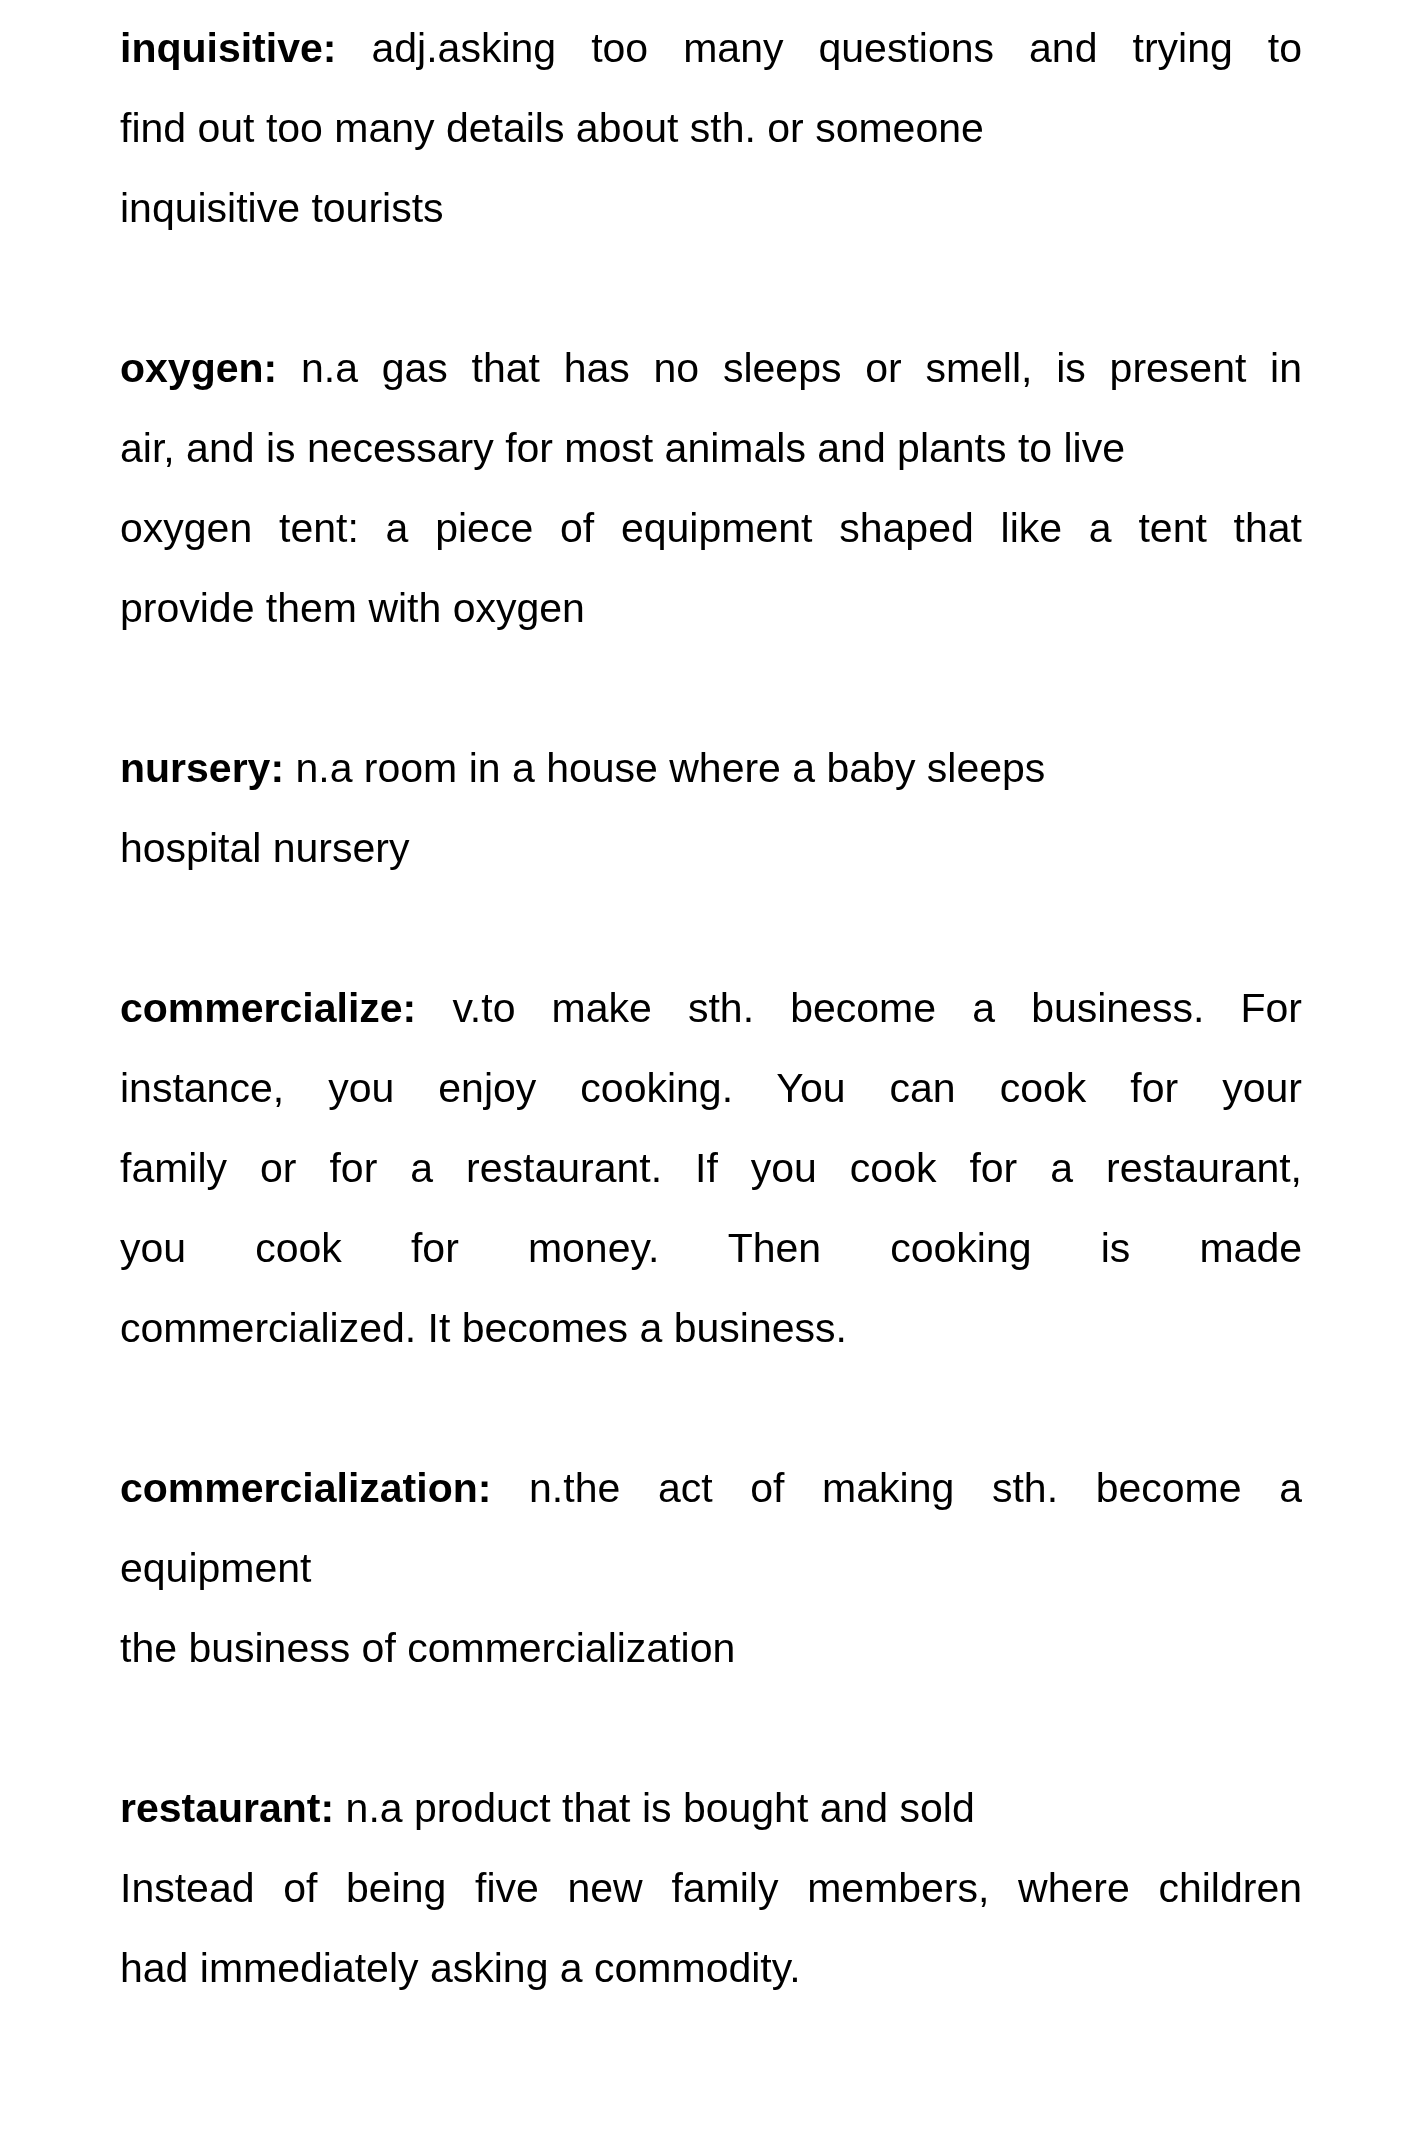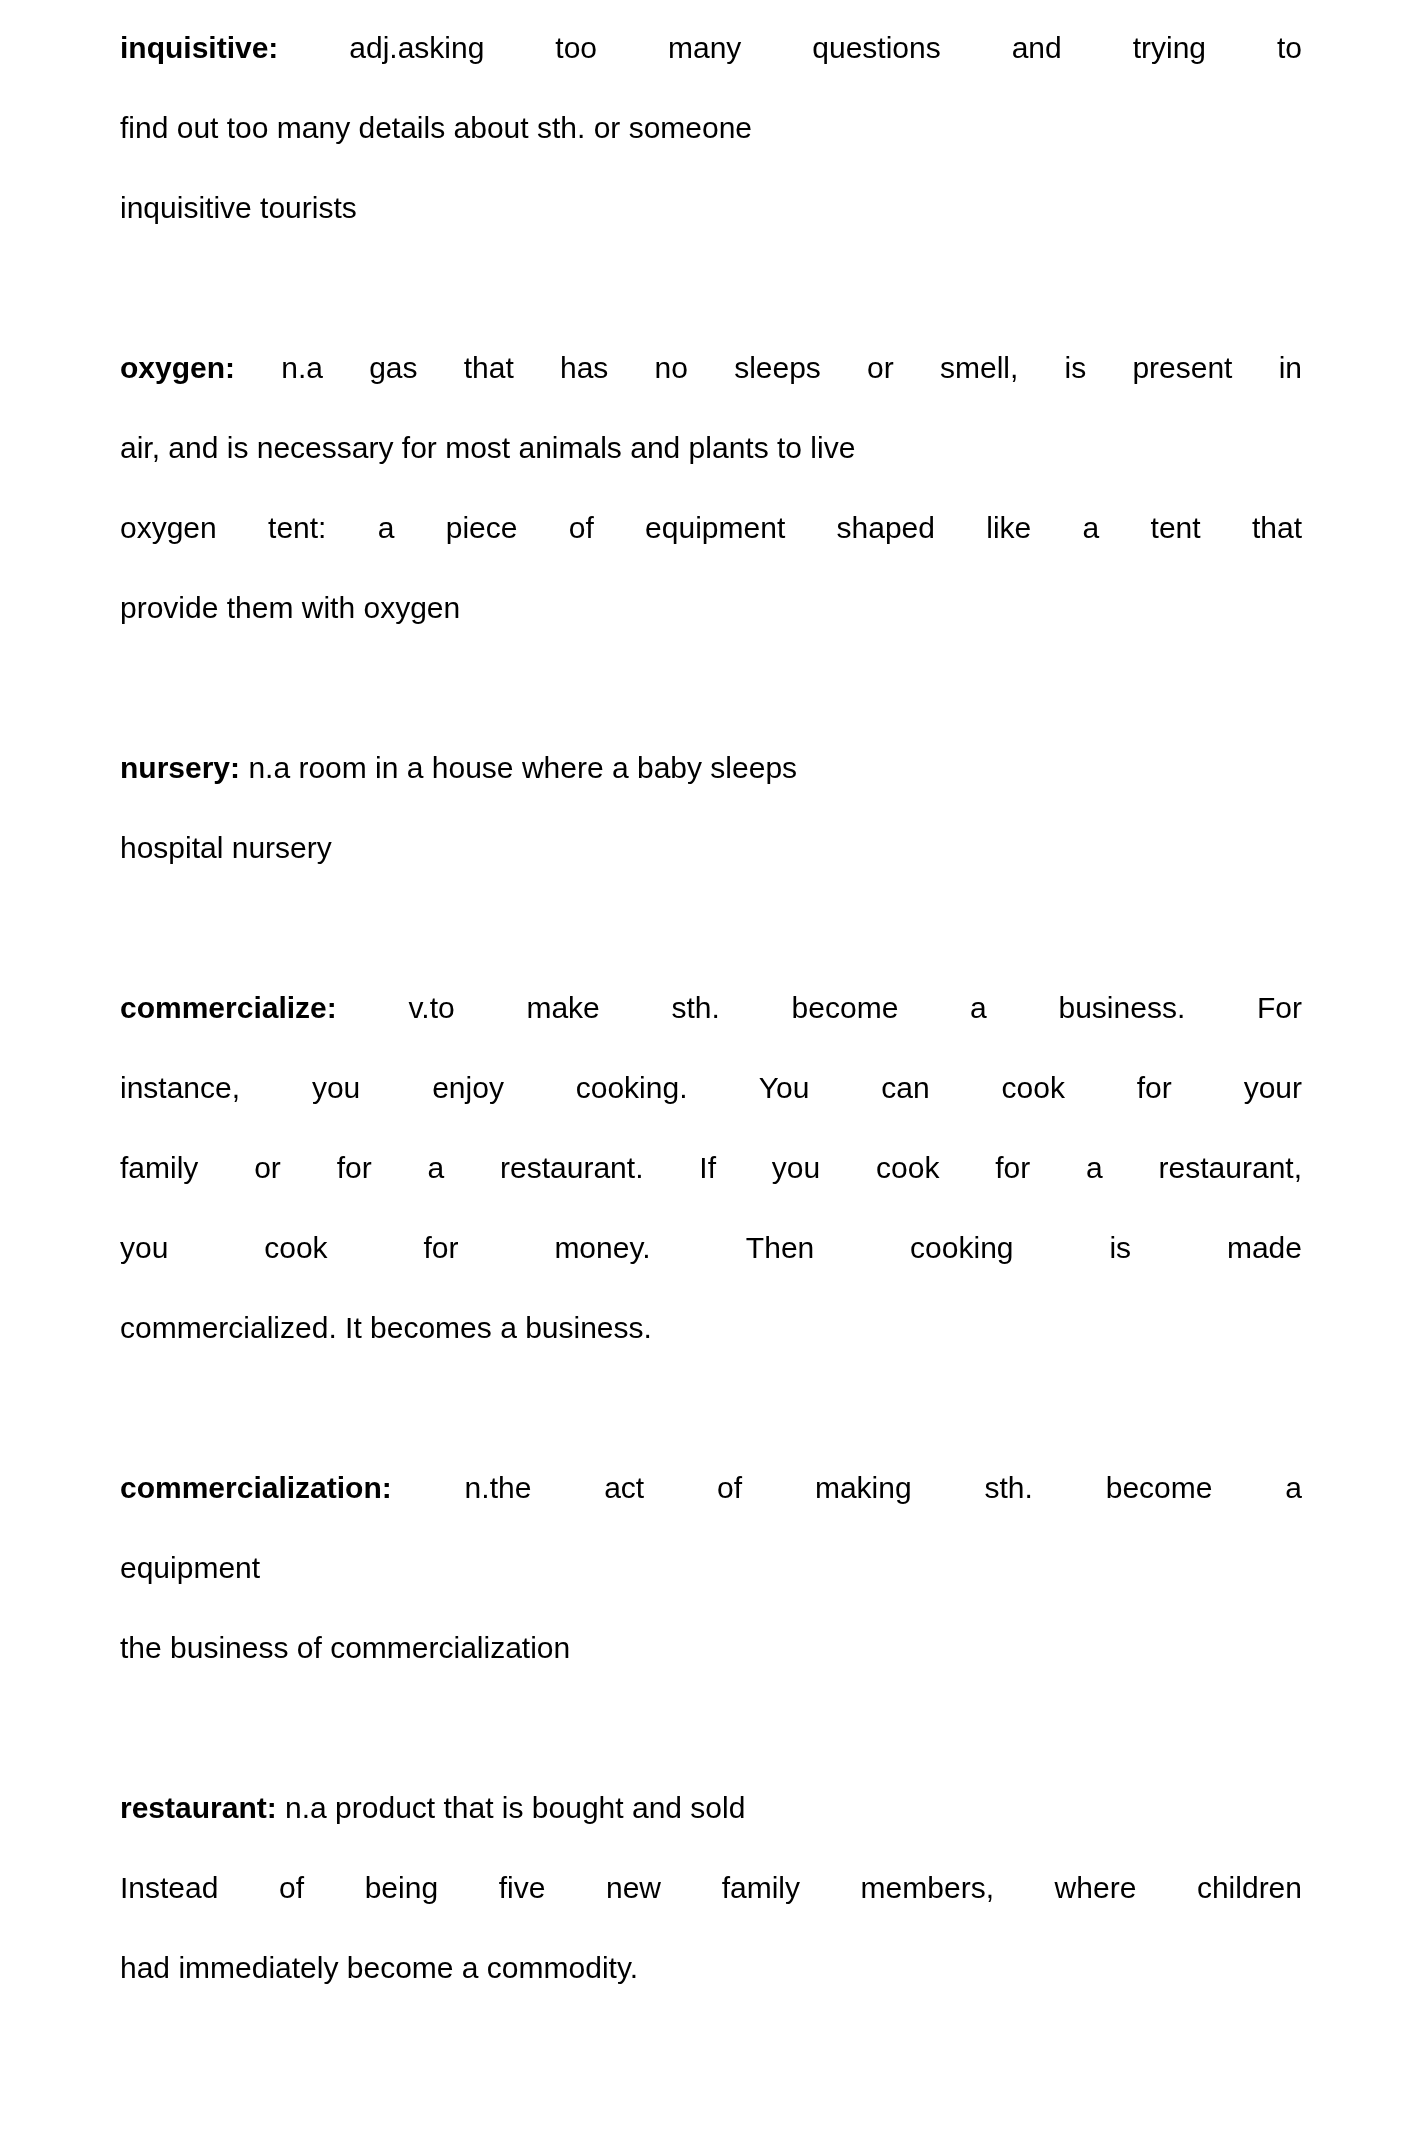--- a/index.html
+++ b/index.html
@@ -3,21 +3,21 @@
 <meta charset="utf-8">
 <style>
   html, body { margin: 0; padding: 0; background: #ffffff; }
   body {
     width: 1417px; height: 2150px; overflow: hidden; position: relative;
     font-family: "Liberation Sans", "DejaVu Sans", sans-serif;
     color: #000000;
   }
   .page { position: absolute; left: 120px; top: 8px; width: 1182px; }
   .line {
-    height: 80px; line-height: 80px; font-size: 30px;
+    height: 80px; line-height: 80px; font-size: 41px;
     white-space: nowrap; overflow: visible;
   }
   .line.j { text-align: justify; text-align-last: justify; white-space: normal; overflow: hidden; }
   .blank { height: 80px; }
   .term { font-weight: bold; }
 </style>
 </head>
 <body>
 
 <div class="page" id="page">
@@ -49,15 +49,15 @@
     <div class="blank"></div>
     <div>
       <div class="line j"><span class="term">commercialization:</span> <span>n.the act of making sth. become a</span></div>
       <div class="line"><span>equipment</span></div>
       <div class="line"><span>the business of commercialization</span></div>
     </div>
     <div class="blank"></div>
     <div>
       <div class="line"><span class="term">restaurant:</span> <span>n.a product that is bought and sold</span></div>
       <div class="line j"><span>Instead of being five new family members, where children</span></div>
-      <div class="line"><span>had immediately become a commodity.</span></div>
+      <div class="line"><span>had immediately asking a commodity.</span></div>
     </div>
   </div>
 
 </body></html>

